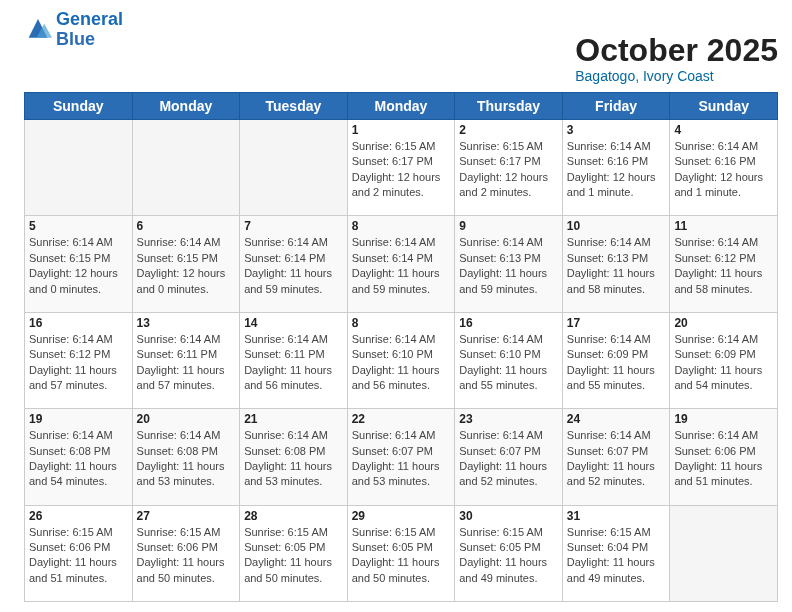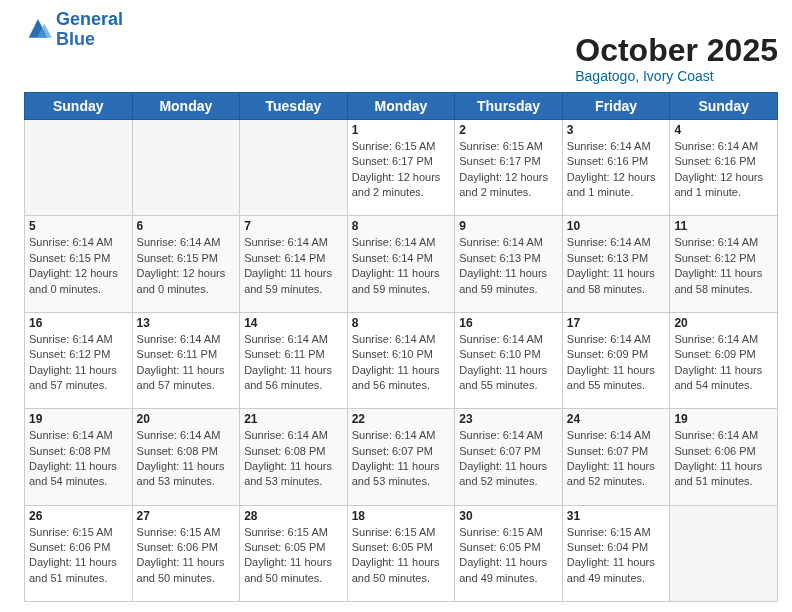--- a/index.html
+++ b/index.html
@@ -308,21 +308,21 @@
 Sunset: 6:06 PM
 Daylight: 11 hours and 50 minutes.</div>
           </td>
           <td>
             <span class="day-number">28</span>
             <div class="day-info" style="white-space: pre-line;">Sunrise: 6:15 AM
 Sunset: 6:05 PM
 Daylight: 11 hours and 50 minutes.</div>
           </td>
           <td>
-            <span class="day-number">18</span>
+            <span class="day-number">29</span>
             <div class="day-info" style="white-space: pre-line;">Sunrise: 6:15 AM
 Sunset: 6:05 PM
 Daylight: 11 hours and 50 minutes.</div>
           </td>
           <td>
             <span class="day-number">30</span>
             <div class="day-info" style="white-space: pre-line;">Sunrise: 6:15 AM
 Sunset: 6:05 PM
 Daylight: 11 hours and 49 minutes.</div>
           </td>

